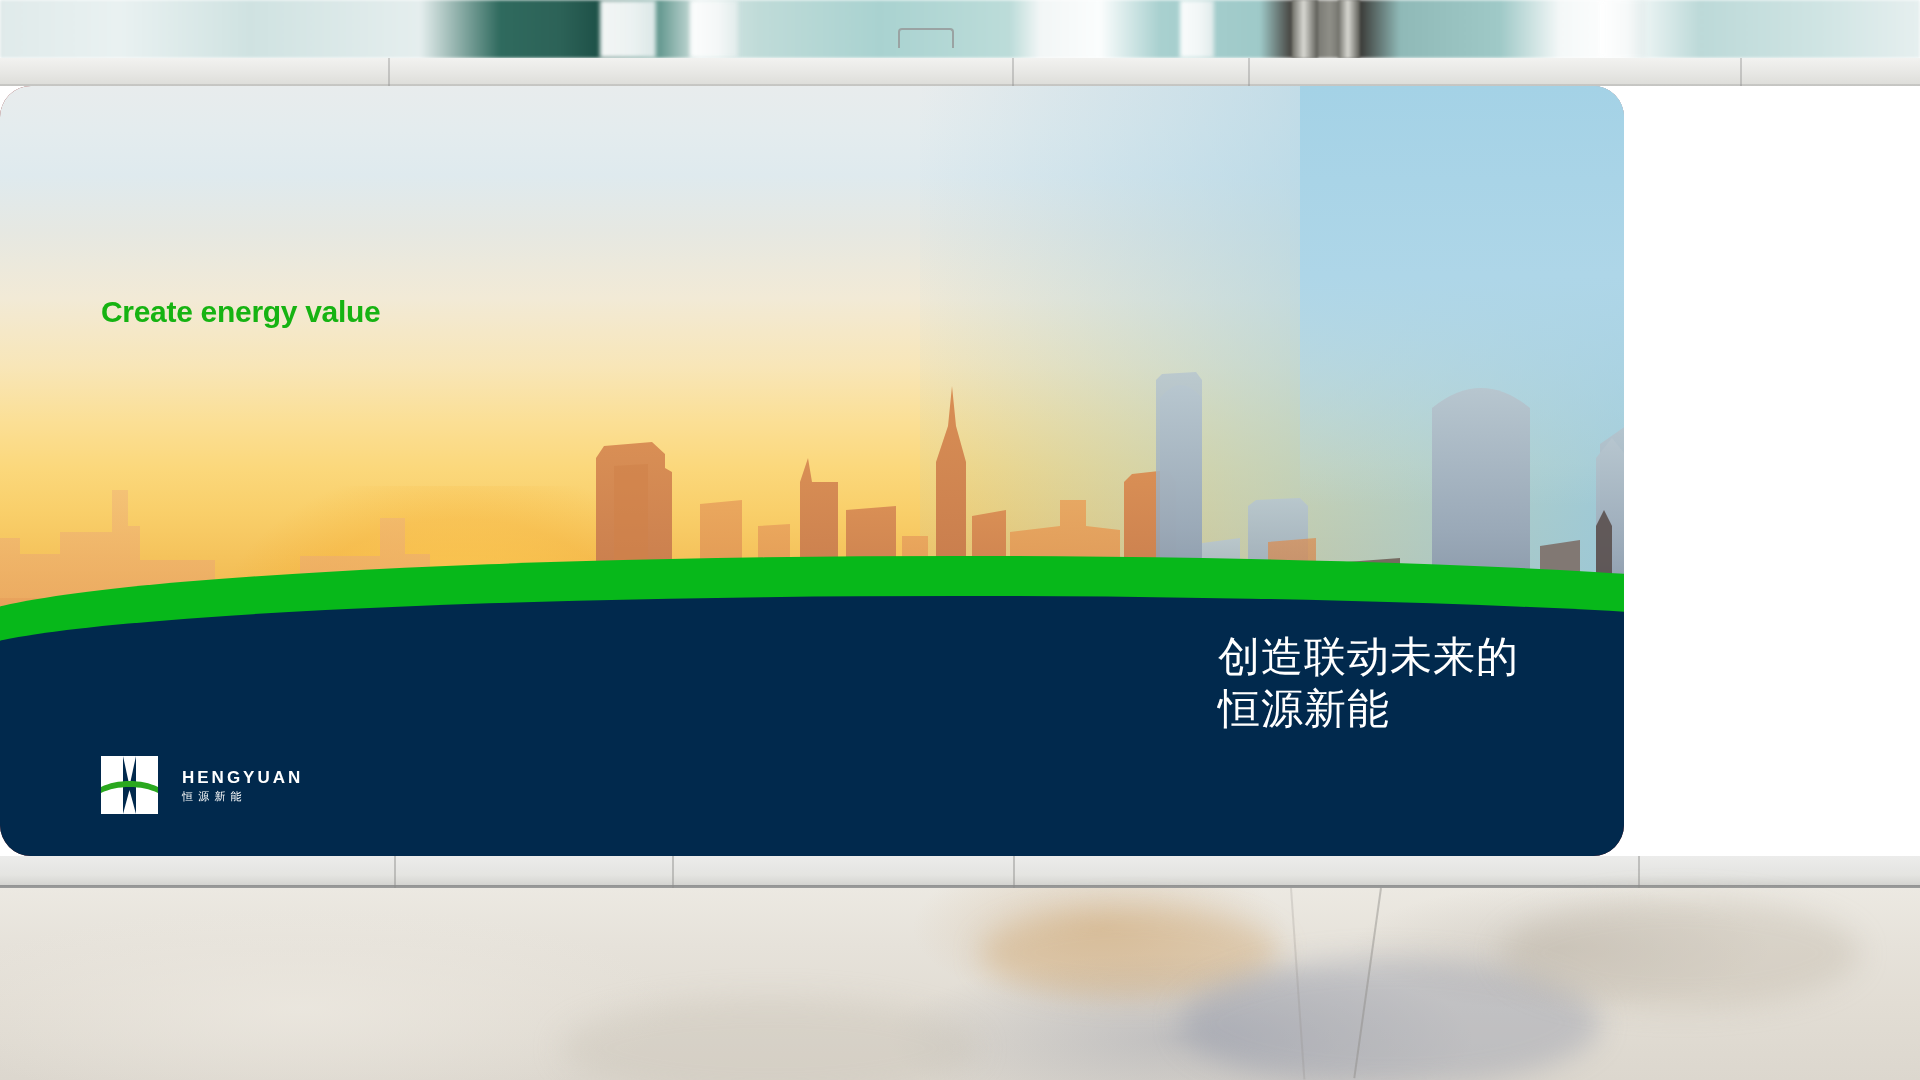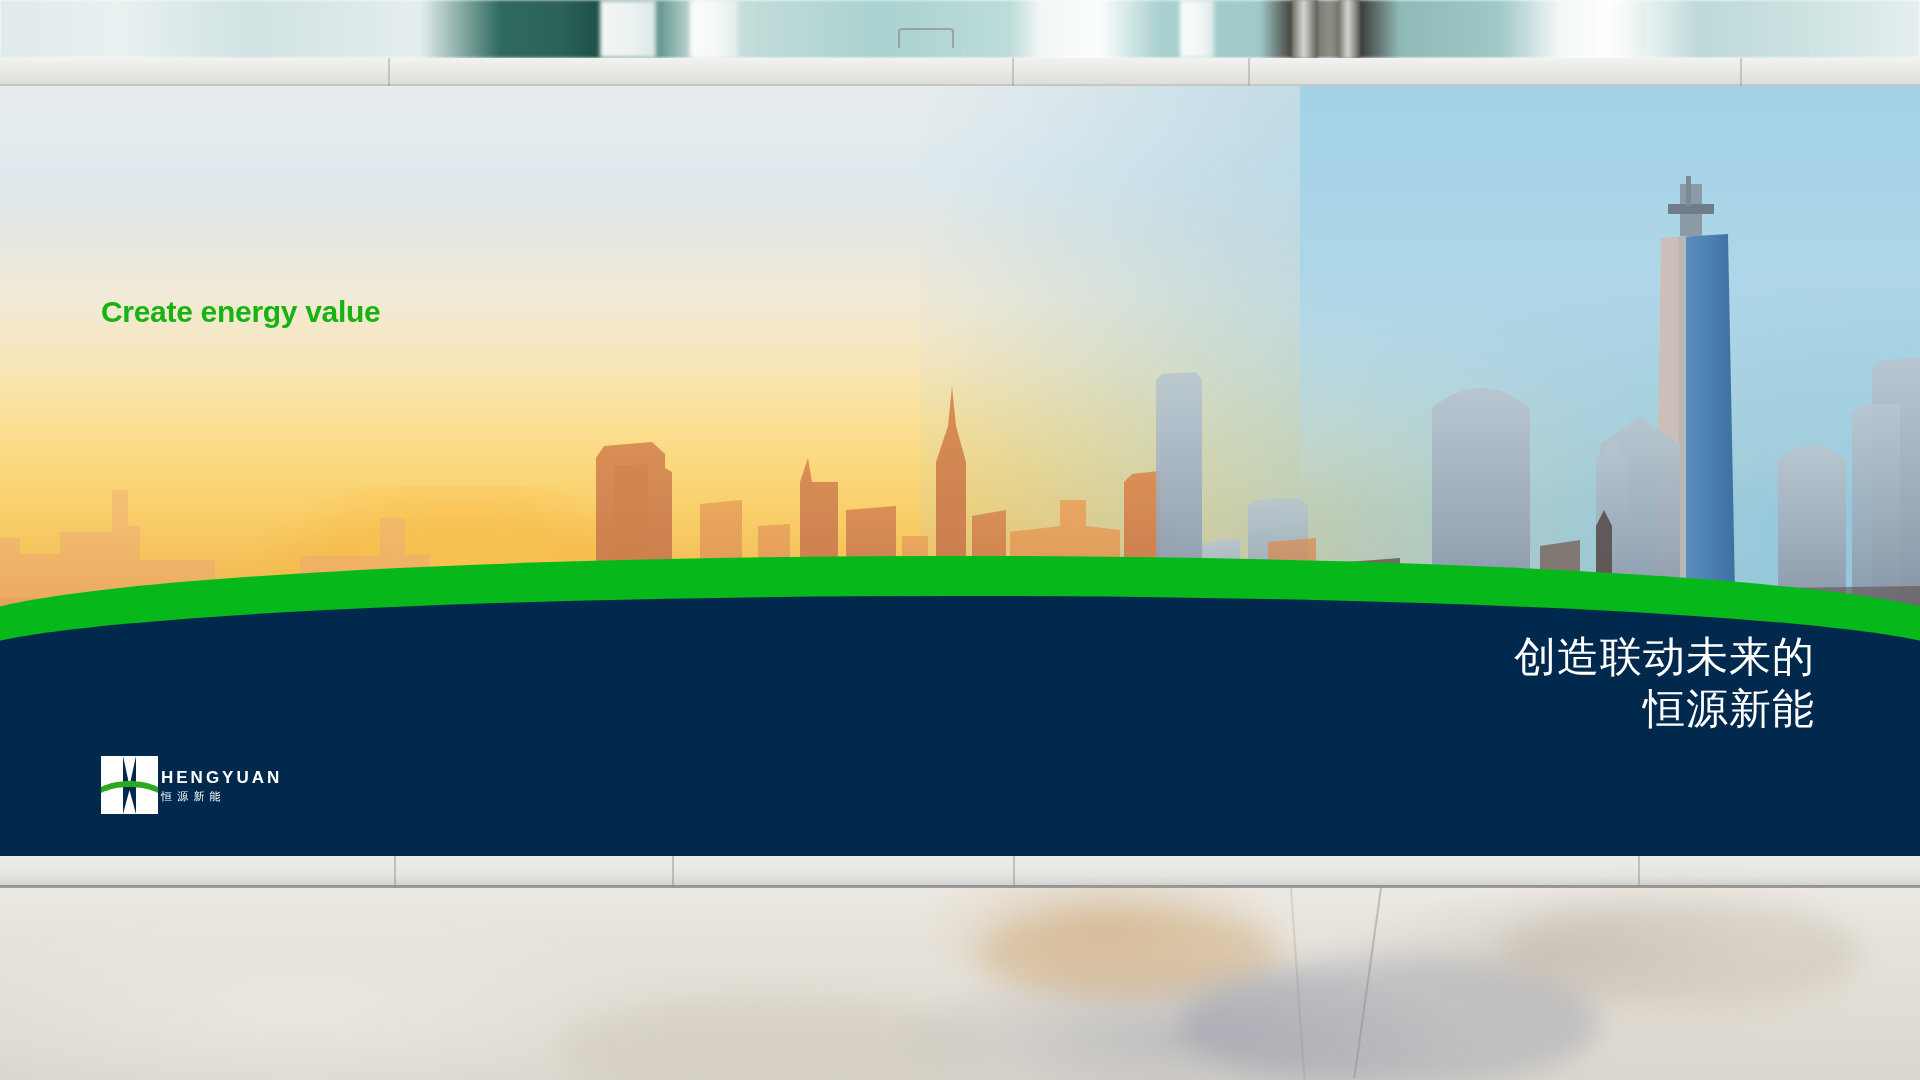--- a/index.html
+++ b/index.html
@@ -52,22 +52,22 @@
     content:""; position:absolute; left:0; bottom:0; width:100%; height:2px;
     background:rgba(120,120,118,.22);
   }
   .ledge-seam {
     position:absolute; top:58px; width:2px; height:28px;
     background:rgba(130,130,128,.35);
   }
 
   
   .billboard {
-    position:absolute; left:0; top:86px; width:1920px; height:770px;
-    overflow:hidden; background:#7f1d1d;
+    position:absolute; left:0; top:86px; width:1624px; height:770px;
+    overflow:hidden; background:#7f1d1d;border-radius:31px;
   }
 
   
   .photo {
     position:absolute; left:0; top:0; width:1920px; height:560px;
     overflow:hidden;
     background:
       linear-gradient(180deg,
         #e8eced 0%,
         #e4ecee 8%,
@@ -129,38 +129,38 @@
   .headline {
     position:absolute; left:101px; top:205px;
     color:#16b312; font-weight:700; font-size:30px;
     letter-spacing:-0.3px; line-height:42px;
   }
   .headline div { white-space:nowrap; }
 
   
   .logo-lockup {
     position:absolute; left:101px; top:670px;
-    display:flex; align-items:center; gap:3px;
+    display:flex; align-items:center; gap:24px;
   }
   .logo-mark { position:relative; width:57px; height:58px; }
   .logo-mark svg { display:block; }
   .logo-words { display:flex; flex-direction:column; gap:3px; }
   .logo-en {
     color:#ffffff; font-weight:700; font-size:17px;
     letter-spacing:3.0px; line-height:18px;
   }
   .logo-cn {
     color:#ffffff; font-size:11px; letter-spacing:5.2px; line-height:12px;
   }
 
   
   .tagline-cn {
     position:absolute; right:105px; top:545px;
     color:#ffffff; font-size:42px; line-height:52px;
-    font-weight:400; letter-spacing:1px; text-align:right;
+    font-weight:400; letter-spacing:1px; text-align:left;
   }
   .tagline-cn div { white-space:nowrap; }
 
   
   .ledge-bottom {
     position:absolute; left:0; top:856px; width:1920px; height:32px;
     background:linear-gradient(180deg,#ececeb 0%, #e4e4e1 60%, #cfcfcb 100%);
   }
   .ledge-bottom::after {
     content:""; position:absolute; left:0; bottom:0; width:100%; height:3px;

